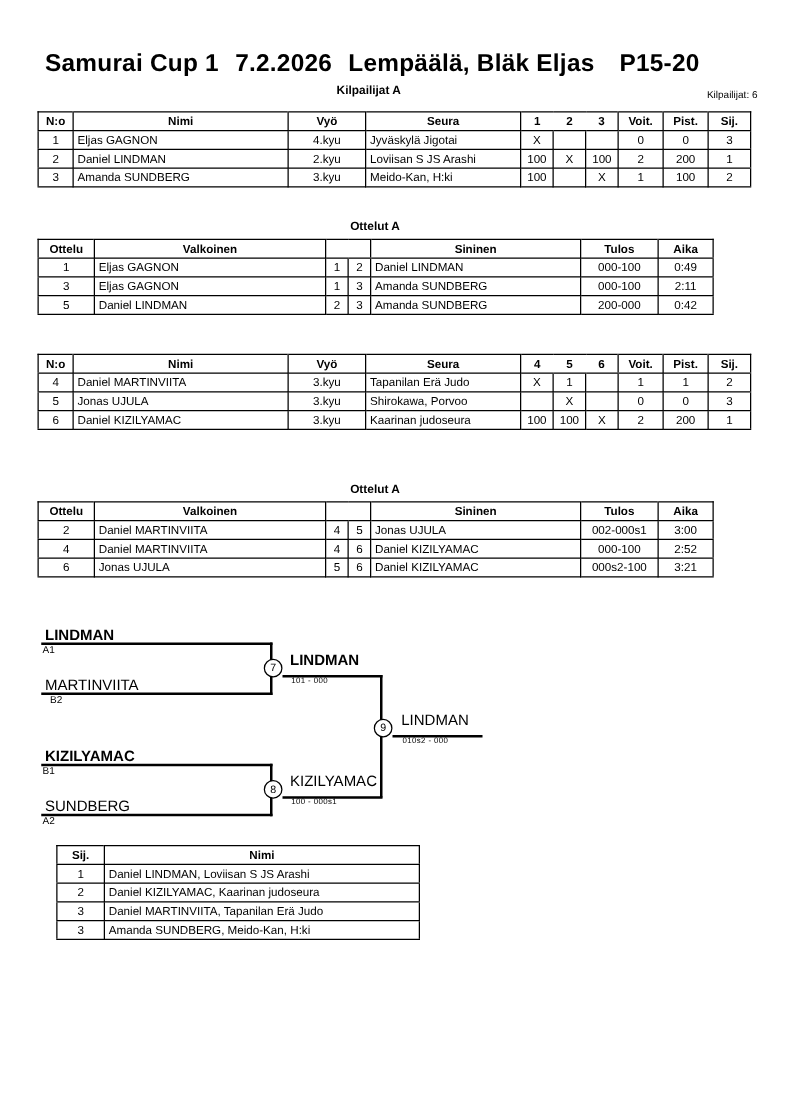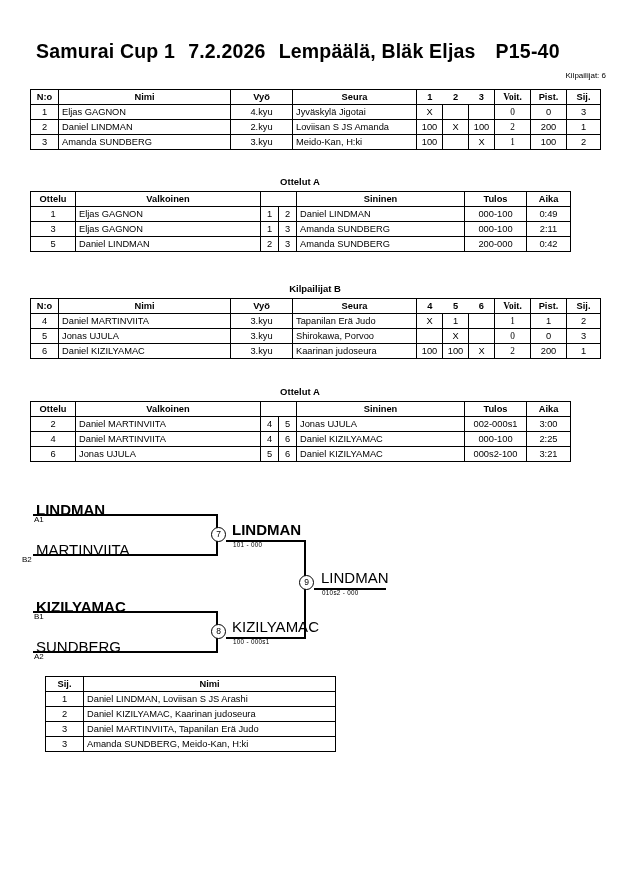--- a/index.html
+++ b/index.html
@@ -83,36 +83,36 @@
     text-align: center;
     border-top: none;
     border-bottom: 1.6px solid #000;
   }
   .nb-l { border-left: none !important; }
   .nb-r { border-right: none !important; }
   .c { text-align: center; }
   .l { text-align: left; }
   .r { text-align: right; }
   .b { font-weight: bold; }
-  .thick-l { border-left: 1.6px solid #000 !important; font-family: Liberation Serif, serif; }
+  .thick-l { border-left: 1.6px solid #000 !important; }
 
   
   .bracket {
     position: absolute;
     left: 0; top: 495px;
     width: 630px;
     height: 175px;
   }
   .bk-line {
     position: absolute;
     background: #000;
   }
   .bk-name {
     position: absolute;
-    font-size: 15px;
+    font-size: 12px;
     white-space: nowrap;
   }
   .bk-name.win { font-weight: bold; }
   .bk-seed {
     position: absolute;
     font-size: 8px;
     white-space: nowrap;
   }
   .bk-score {
     position: absolute;
@@ -131,21 +131,22 @@
     text-align: center;
     box-sizing: border-box;
   }
 </style>
 </head>
 <body>
 
 <div class="page">
 
   <div class="header">
-    <div class="title"><span>Samurai Cup 1</span><span class="gap-big"></span><span>7.2.2026</span><span class="gap-big"></span><span>Lempäälä, Bläk Eljas</span><span class="gap-big"></span><span class="gap"></span><span>P15-40</span></div>
+    <div class="title"><span>Samurai Cup 1</span><span class="gap-big"></span><span>7.2.2026</span><span class="gap-big"></span><span>Lempäälä, Bläk Eljas</span><span class="gap-big"></span><span class="gap"></span><span>P15-20</span></div>
+    <div class="subtitle">Kilpailijat A</div>
     <div class="entrants">Kilpailijat: 6</div>
   </div>
 
   <div class="block" style="left:30px; top:89px;">
     <table class="grid" style="width:570px;">
       <colgroup>
         <col style="width:28px">
           <col style="width:172px">
           <col style="width:62px">
           <col style="width:124px">
@@ -180,21 +181,21 @@
           <td class="c"></td>
           <td class="c"></td>
           <td class="c thick-l">0</td>
           <td class="c">0</td>
           <td class="c nb-r">3</td>
         </tr>
         <tr>
           <td class="c nb-l">2</td>
           <td class="l">Daniel LINDMAN</td>
           <td class="c">2.kyu</td>
-          <td class="l">Loviisan S JS Amanda</td>
+          <td class="l">Loviisan S JS Arashi</td>
           <td class="c">100</td>
           <td class="c">X</td>
           <td class="c">100</td>
           <td class="c thick-l">2</td>
           <td class="c">200</td>
           <td class="c nb-r">1</td>
         </tr>
         <tr>
           <td class="c nb-l">3</td>
           <td class="l">Amanda SUNDBERG</td>
@@ -260,21 +261,20 @@
           <td class="c">3</td>
           <td class="l">Amanda SUNDBERG</td>
           <td class="c">200-000</td>
           <td class="c nb-r">0:42</td>
         </tr>
       </tbody>
     </table>
   </div>
 
   <div class="block" style="left:30px; top:283px;">
-    <div class="block-caption" style="width:570px;">Kilpailijat B</div>
     <table class="grid" style="width:570px;">
       <colgroup>
         <col style="width:28px">
           <col style="width:172px">
           <col style="width:62px">
           <col style="width:124px">
         <col style="width:26px">
           <col style="width:26px">
           <col style="width:26px">
         <col style="width:36px">
@@ -369,21 +369,21 @@
           <td class="c">002-000s1</td>
           <td class="c nb-r">3:00</td>
         </tr>
         <tr>
           <td class="c nb-l">4</td>
           <td class="l">Daniel MARTINVIITA</td>
           <td class="c">4</td>
           <td class="c">6</td>
           <td class="l b">Daniel KIZILYAMAC</td>
           <td class="c">000-100</td>
-          <td class="c nb-r">2:25</td>
+          <td class="c nb-r">2:52</td>
         </tr>
         <tr>
           <td class="c nb-l">6</td>
           <td class="l">Jonas UJULA</td>
           <td class="c">5</td>
           <td class="c">6</td>
           <td class="l b">Daniel KIZILYAMAC</td>
           <td class="c">000s2-100</td>
           <td class="c nb-r">3:21</td>
         </tr>
@@ -392,21 +392,21 @@
   </div>
 
   <div class="bracket">
 
     <div class="bk-name win" style="left:36px; top:6px;">LINDMAN</div>
     <div class="bk-line" style="left:33px; top:19px; width:185px; height:1.6px;"></div>
     <div class="bk-seed" style="left:34px; top:20px;">A1</div>
 
     <div class="bk-name" style="left:36px; top:46px;">MARTINVIITA</div>
     <div class="bk-line" style="left:33px; top:59px; width:185px; height:1.6px;"></div>
-    <div class="bk-seed" style="left:22px; top:60px;">B2</div>
+    <div class="bk-seed" style="left:40px; top:60px;">B2</div>
 
     <div class="bk-line" style="left:216.4px; top:19px; width:1.6px; height:42px;"></div>
 
     <div class="bk-node" style="left:211px; top:32px;">7</div>
     <div class="bk-name win" style="left:232px; top:26px;">LINDMAN</div>
     <div class="bk-line" style="left:226px; top:45px; width:80px; height:1.6px;"></div>
     <div class="bk-score" style="left:233px; top:46px;">101 - 000</div>
 
     <div class="bk-name win" style="left:36px; top:103px;">KIZILYAMAC</div>
     <div class="bk-line" style="left:33px; top:116px; width:185px; height:1.6px;"></div>

